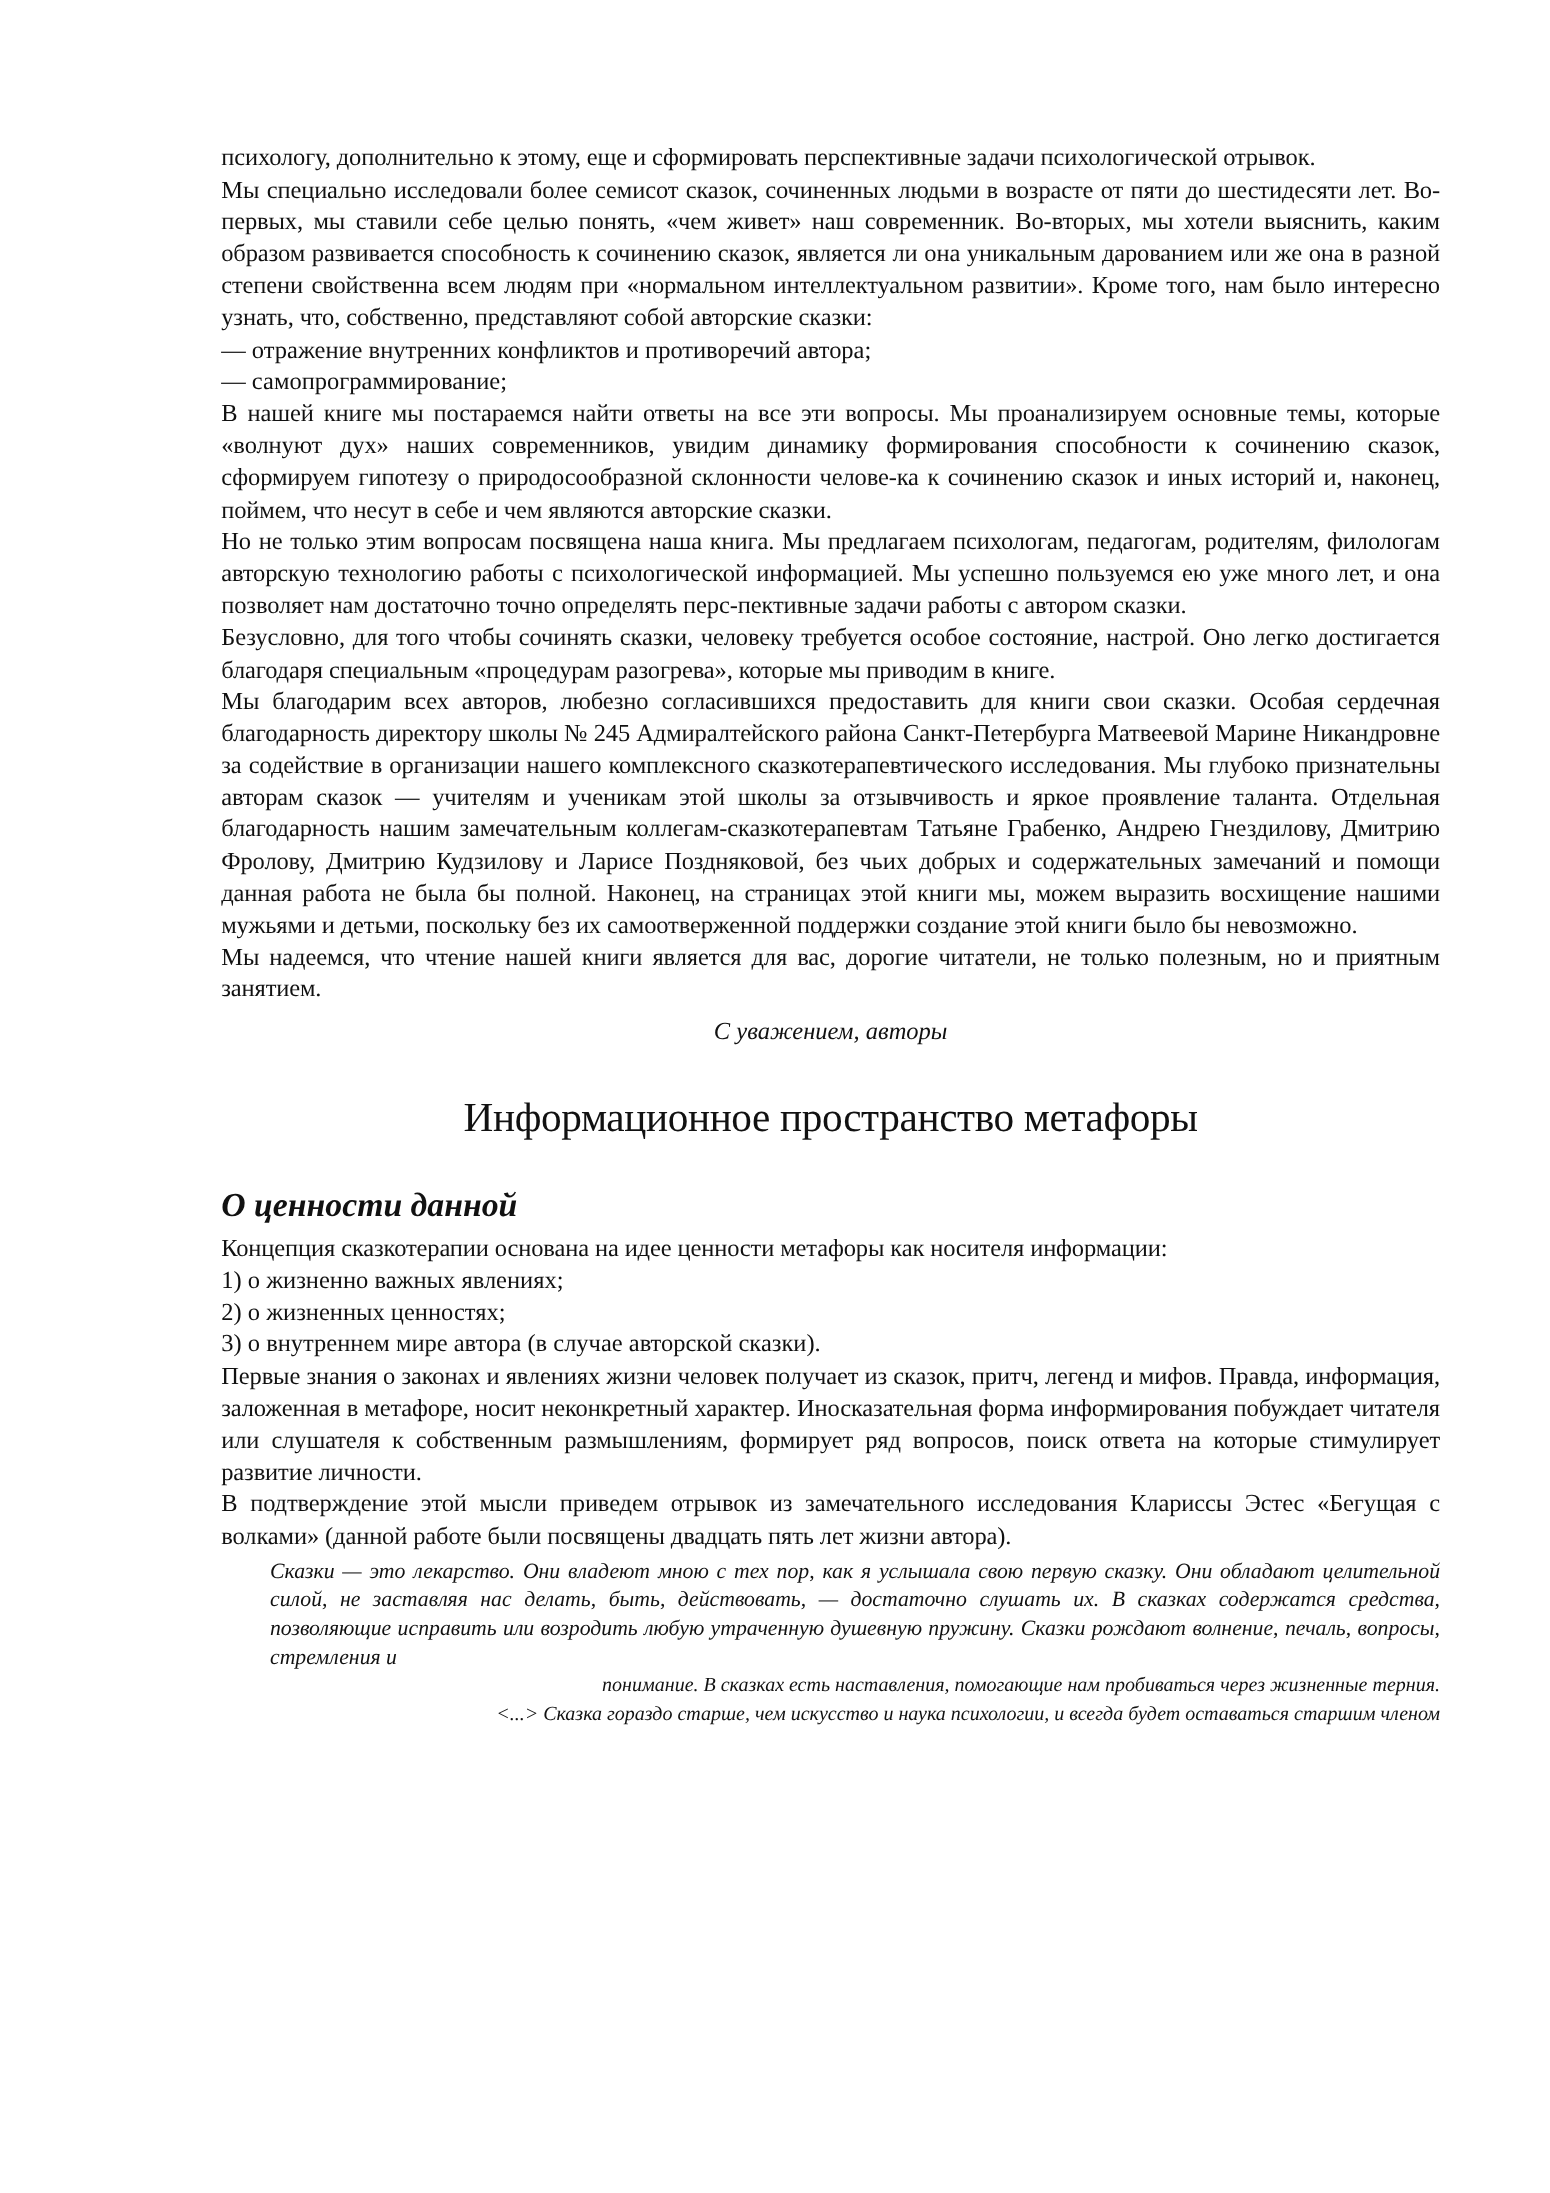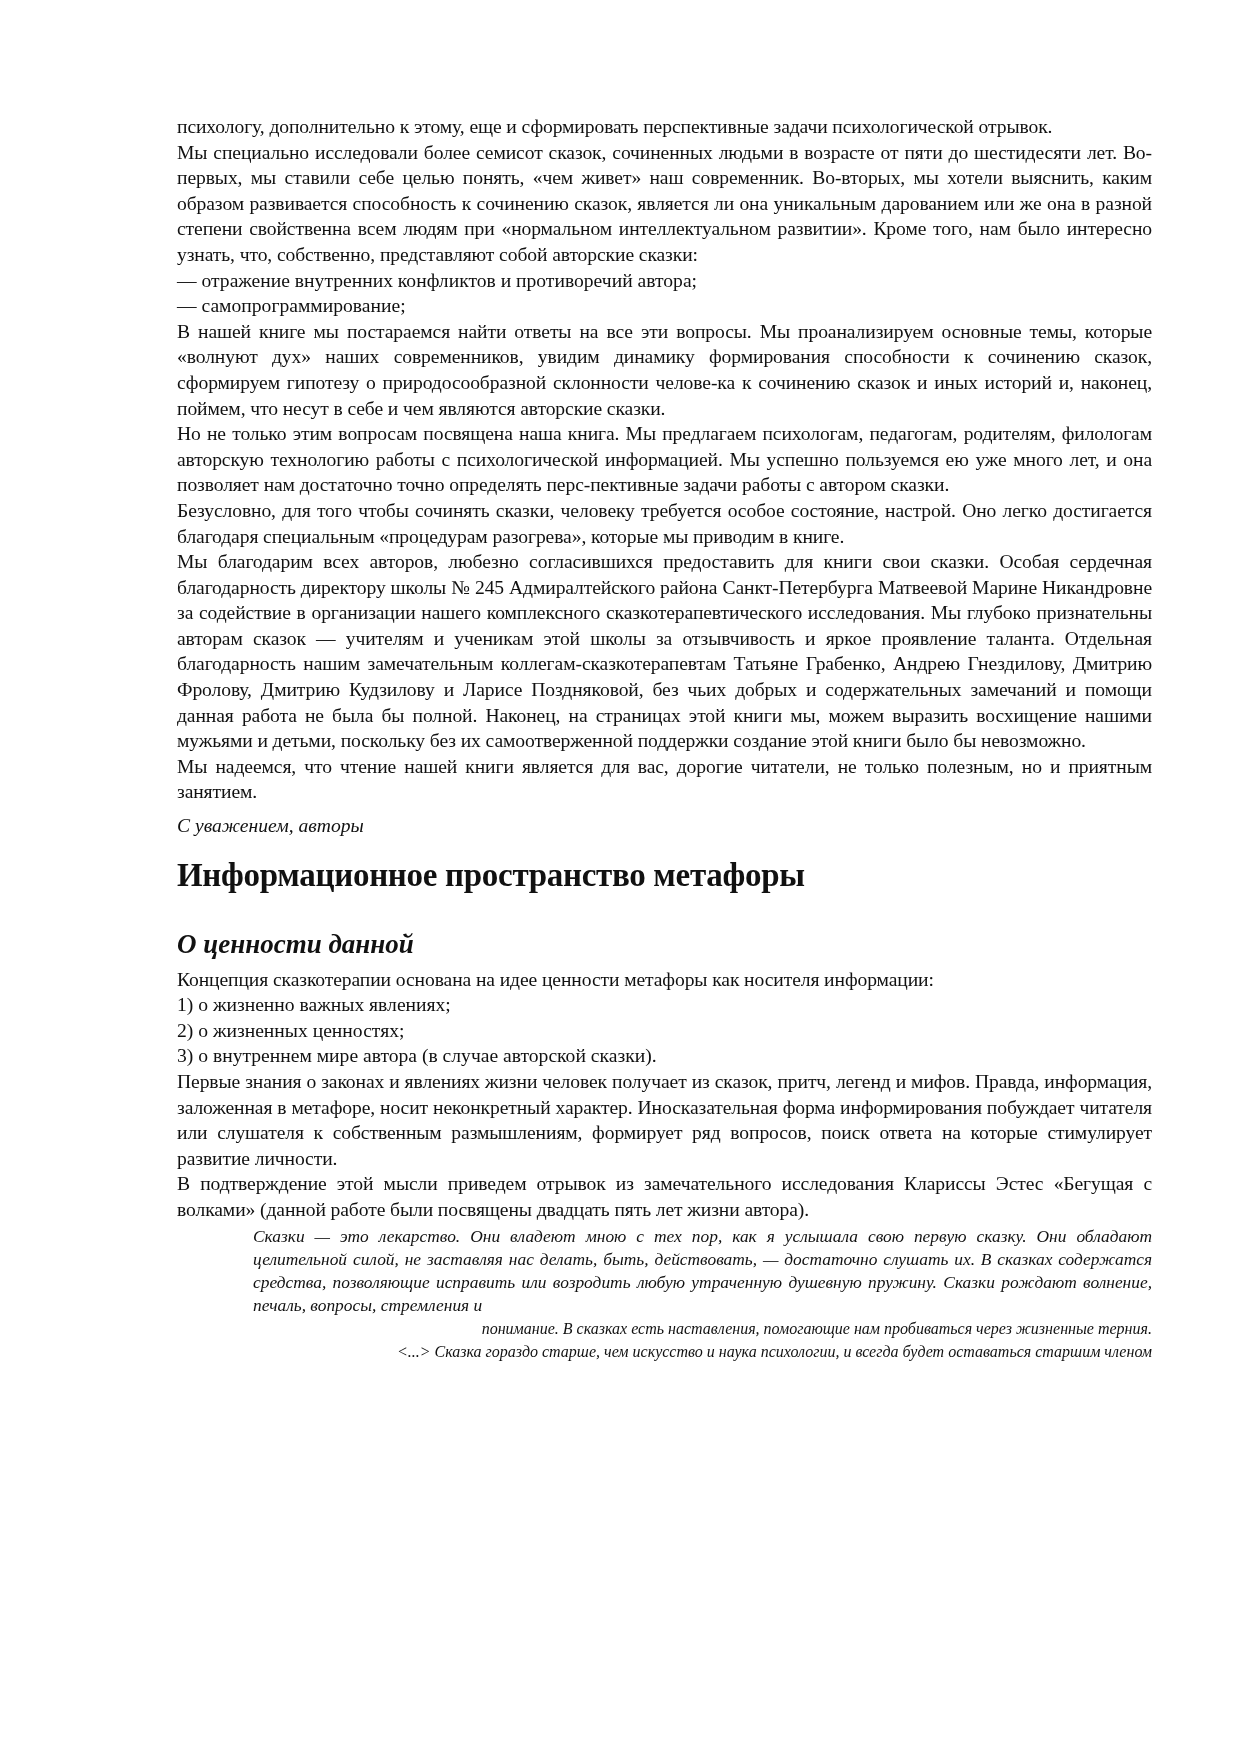--- a/index.html
+++ b/index.html
@@ -31,38 +31,39 @@
     .list-item {
       font-size: 19.6px;
       line-height: 25.6px;
       margin: 0;
       text-align: justify;
     }
     .signature {
       font-size: 19.6px;
       line-height: 25.6px;
       font-style: italic;
-      text-align: left;
+      text-align: center;
       margin: 8px 0 0 0;
     }
     .chapter-title {
       font-size: 33px;
-      font-weight: bold;
-      margin: 16px 0 0 0;
+      font-weight: normal;
+      text-align: center;
+      margin: 36px 0 0 0;
       line-height: 40px;
       letter-spacing: -0.3px;
     }
     .section-title {
       font-size: 27px;
       font-style: italic;
       margin: 32px 0 6px 0;
       line-height: 34px;
     }
     .quote {
-      margin: 2px 0 0 76px;
+      margin: 2px 0 0 39px;
       font-style: italic;
       font-size: 17.4px;
       line-height: 23px;
       text-align: justify;
     }
     .quote .p-small {
       font-size: 16px;
       line-height: 23px;
       text-align: right;
       margin: 0;

